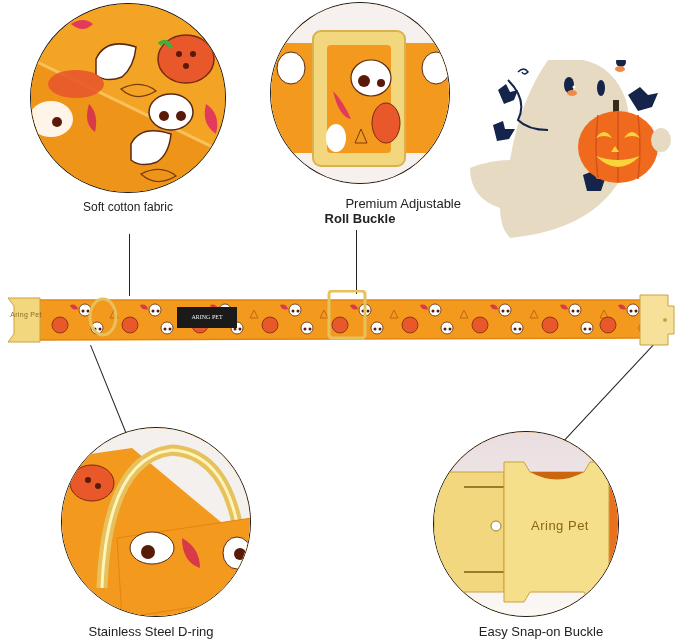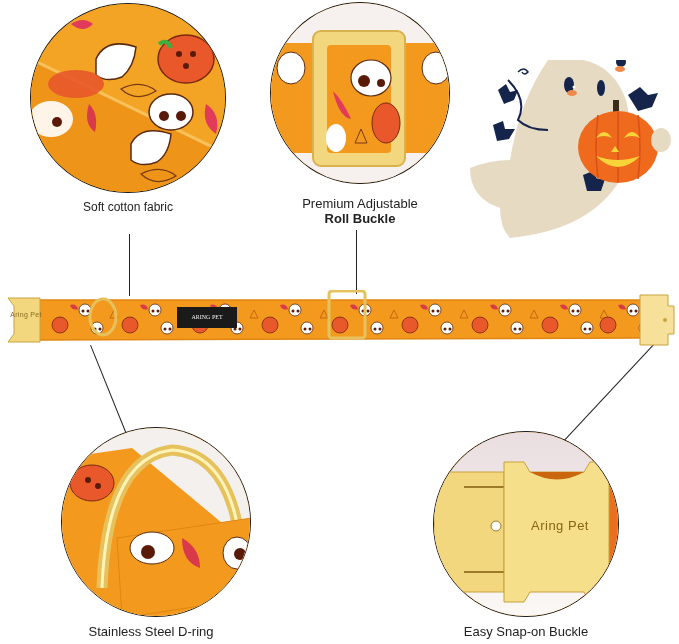--- a/index.html
+++ b/index.html
@@ -56,21 +56,21 @@
     <rect x="56" y="42" width="64" height="108" rx="4" fill="#F39A1E"></rect>
     <ellipse cx="100" cy="75" rx="20" ry="18" fill="#fff" stroke="#5a2a10" stroke-width="1.2"></ellipse>
     <circle cx="93" cy="78" r="6" fill="#5a1a08"></circle>
       <circle cx="110" cy="80" r="4" fill="#5a1a08"></circle>
     <path d="M62 88 q10 10 18 28 q-12 -2 -18 -28z" fill="#E23A5A"></path>
     <ellipse cx="115" cy="120" rx="14" ry="20" fill="#E8582A" stroke="#7a2a10"></ellipse>
     <path d="M84 140 l6 -14 l6 14z" fill="none" stroke="#7a3a10"></path>
     <ellipse cx="65" cy="135" rx="10" ry="14" fill="#fff"></ellipse>
   </svg>
 </div>
-<div class="label small" style="left:270px;top:196px;width:180px;">Premium Adjustable</div>
+<div class="label small" style="left:281px;top:196px;width:180px;text-align:right;">Premium Adjustable</div>
 <div class="label small" style="left:270px;top:211px;width:180px;font-weight:bold;">Roll Buckle</div>
 
 <div class="abs" style="left:468px;top:60px;width:210px;height:180px;">
   <svg width="210" height="180" viewBox="0 0 210 180">
     <path d="M80 0 q60 -10 78 40 q10 40 -6 80 q-30 50 -110 58 q-10 -10 -10 -30 q-30 -10 -30 -40 q20 -8 40 -8 q10 -60 38 -100z" fill="#E6DAC3"></path>
     <ellipse cx="101" cy="25" rx="5" ry="8" fill="#14244A"></ellipse>
     <circle cx="106" cy="27" r="1.5" fill="#fff"></circle>
     <circle cx="153" cy="2" r="5" fill="#14244A"></circle>
     <ellipse cx="104" cy="33" rx="5" ry="3" fill="#F08A4A"></ellipse>
     <ellipse cx="152" cy="9" rx="5" ry="3" fill="#F08A4A"></ellipse>
@@ -183,13 +183,13 @@
     <rect width="186" height="186" fill="url(#bg)"></rect>
     <rect x="170" y="50" width="16" height="100" fill="#E8701E"></rect>
     <path d="M0 40 L70 40 L70 160 L0 160z" fill="#F2D77E" stroke="#C9A23E"></path>
     <path d="M30 55 L70 55 M30 140 L70 140" stroke="#9C7A2A" stroke-width="2"></path>
     <path d="M70 30 L90 30 L96 40 L150 40 L156 30 L175 30 L175 170 L155 170 L150 160 L96 160 L90 170 L70 170z" fill="#F5DF8A" stroke="#C9A23E" stroke-width="1"></path>
     <path d="M96 40 Q123 55 150 40" fill="#C9660E"></path>
     <circle cx="62" cy="94" r="5" fill="#fff" stroke="#9C7A2A"></circle>
   </svg>
   <div class="abs" style="left:76px;top:86px;width:100px;text-align:center;font-size:13px;color:#8a6418;letter-spacing:0.5px;">Aring Pet</div>
 </div>
-<div class="label small" style="left:433px;top:624px;width:186px;text-align:center;">Easy Snap-on Buckle</div>
+<div class="label small" style="left:448px;top:624px;width:186px;text-align:center;">Easy Snap-on Buckle</div>
 
 </body></html>

